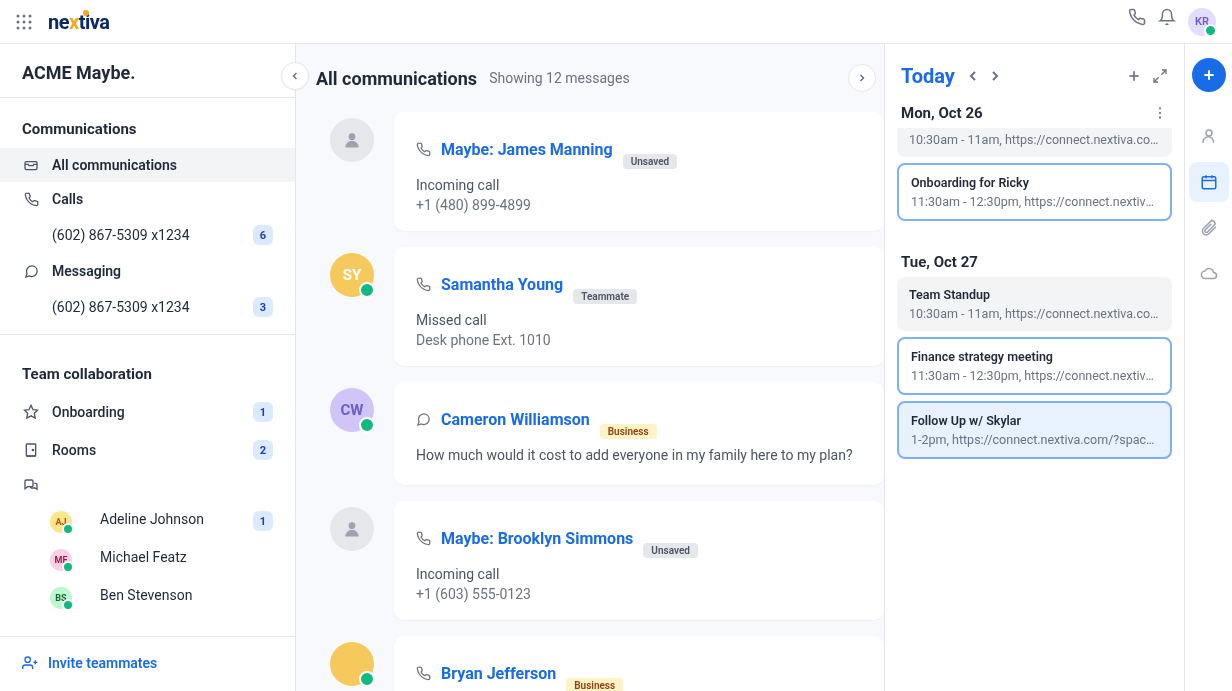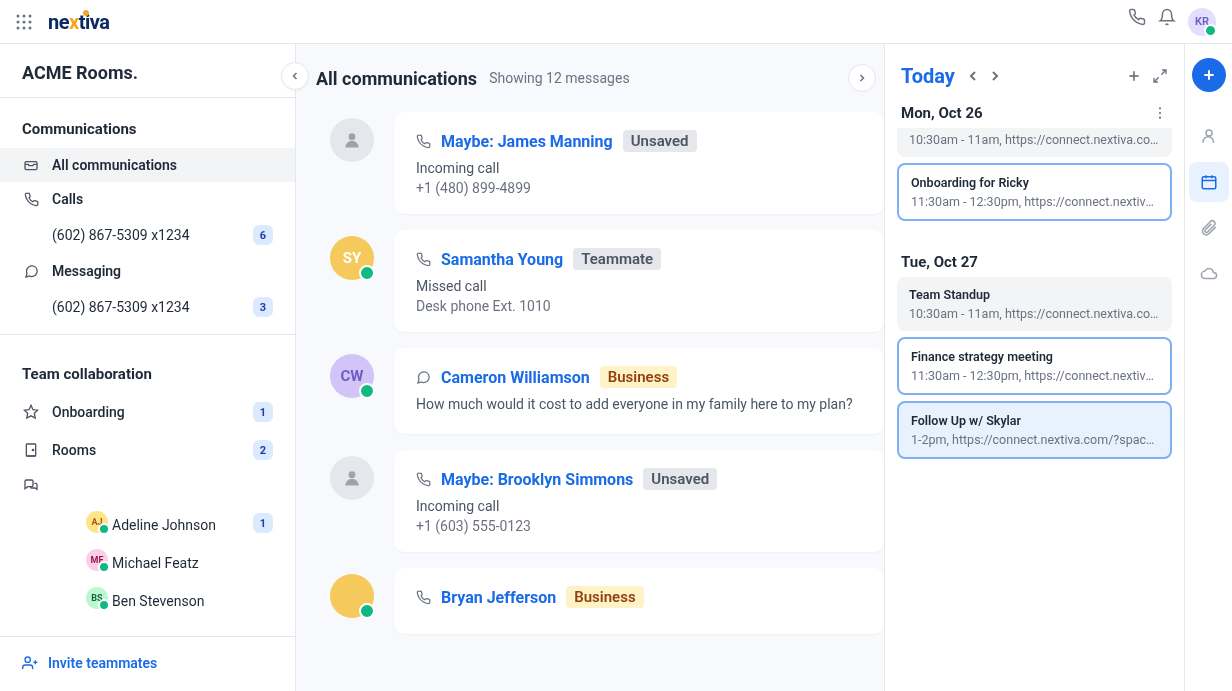--- a/index.html
+++ b/index.html
@@ -121,24 +121,23 @@
   .count-badge {
     min-width: 20px; height: 20px; padding: 0 6px;
     border-radius: 6px;
     background: var(--badge-bg); color: var(--badge-fg);
     font-size: 11px; font-weight: 700;
     display: inline-flex; align-items: center; justify-content: center;
   }
   .divider { height: 1px; background: var(--border); margin: 8px 0; }
 
   .team-chat-item {
-    display: flex; align-items: flex-end; gap: 4px;
+    display: flex; align-items: flex-start; gap: 28px;
     padding: 8px 22px 8px 50px;
     font-size: 14px;
-    margin-left: 36px;
   }
   .team-chat-item .label { flex: 1; }
   .mini-avatar {
     width: 22px; height: 22px; border-radius: 50%;
     display: flex; align-items: center; justify-content: center;
     font-size: 9px; font-weight: 700; position: relative;
   }
   .mini-avatar::after {
     content: ""; position: absolute; bottom: -2px; right: -2px;
     width: 8px; height: 8px; border-radius: 50%;
@@ -220,22 +219,22 @@
     flex: 1;
     background: #fff;
     border-radius: 10px;
     padding: 18px 22px;
     box-shadow: 0 1px 2px rgba(0,0,0,0.04);
   }
   .card-head { display: flex; align-items: center; gap: 10px; margin-bottom: 8px;}
   .card-head .type-icon { color: var(--muted); display:flex;}
   .card-head .name { color: var(--blue-link); font-weight: 700; font-size: 16px;}
   .tag {
-    font-size: 15px; font-weight: 600;
-    padding: 2px 8px; border-radius: 4px;
+    font-size: 10px; font-weight: 600;
+    padding: 2px 8px; border-radius: 4px; margin-top: 24px;
   }
   .tag.gray { background: var(--tag-gray-bg); color: var(--tag-gray-fg);}
   .tag.yellow { background: var(--tag-yellow-bg); color: var(--tag-yellow-fg);}
   .card .line1 { color: var(--muted2); font-size: 14px; margin-bottom: 4px;}
   .card .line2 { color: var(--muted);  font-size: 14px;}
 
   
   .calendar {
     width: 300px;
     background: #fff;
@@ -330,21 +329,21 @@
           <path d="M13.7 21a2 2 0 0 1-3.4 0"></path>
         </svg>
     </span>
     <span class="user-avatar">KR</span>
   </div>
 </div>
 
 <div class="workspace">
 
   <div class="sidebar">
-    <div class="sidebar-header">ACME Rooms.</div>
+    <div class="sidebar-header">ACME Maybe.</div>
     <div class="collapse-btn">
       <svg width="12" height="12" viewBox="0 0 24 24" fill="none" stroke="currentColor" stroke-width="3">
           <polyline points="15 18 9 12 15 6"></polyline>
         </svg>
     </div>
 
     <div class="section-title">Communications</div>
 
     <div class="nav-item selected">
       <span class="icon">

